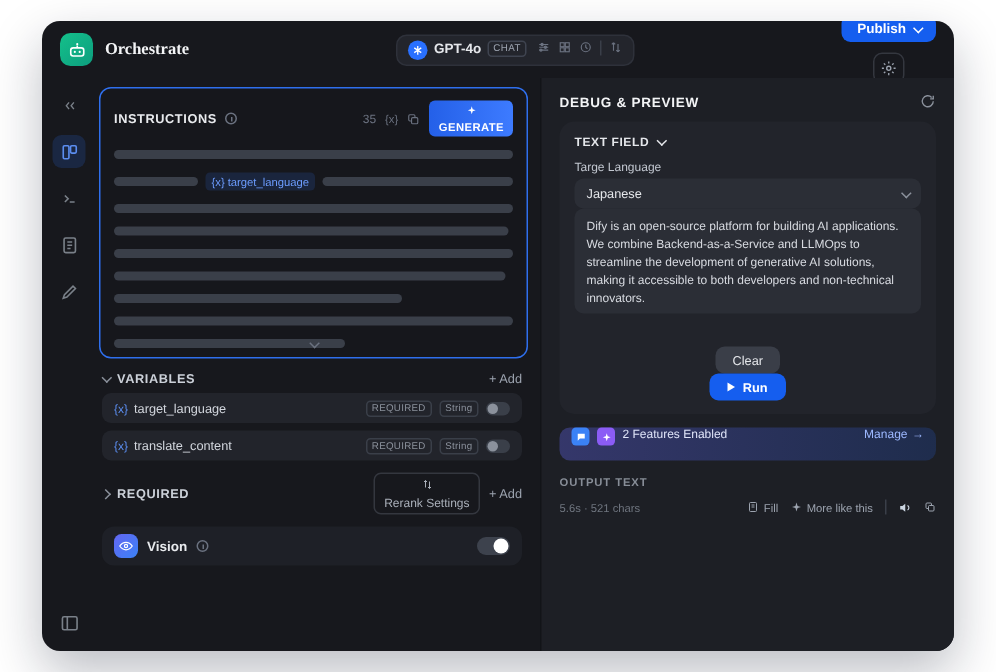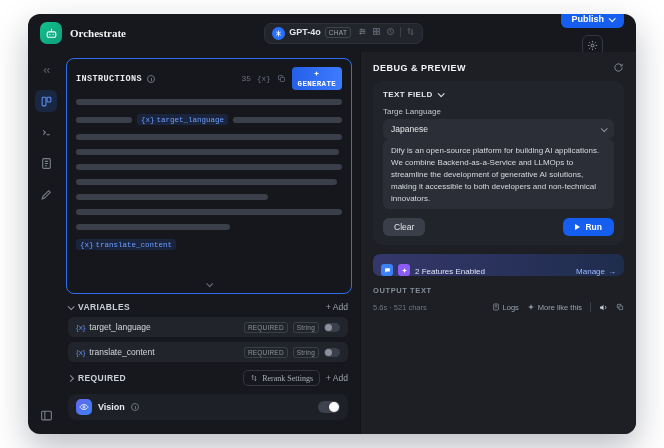--- a/index.html
+++ b/index.html
@@ -33,22 +33,22 @@
   
   .appbody { flex:1; display:flex; min-height:0; }
   .rail { width:36px; flex:0 0 auto; display:flex; flex-direction:column; align-items:center; gap:9px;
     padding:7px 0 10px; position:relative; }
   .rail-icon { width:22px; height:22px; border-radius:6px; display:flex; align-items:center; justify-content:center;
     color:#7a8089; cursor:pointer; }
   .rail-icon.active { background:rgba(47,111,237,.18); color:#5b8def; }
   .rail-bottom { position:absolute; bottom:8px; left:7px; }
   
   .left-panel { flex:1; min-width:0; padding:6px 8px 8px 2px; display:flex; flex-direction:column; }
-  .ins-card { border:1px solid #2f6fed; background:#16171c; border-radius:8px; padding:8px 9px; height:236px;
-    position:relative; overflow:hidden;font-family:Liberation Mono, monospace; }
+  .ins-card { border:1px solid #2f6fed; background:#16171c; border-radius:8px; padding:8px 9px; height:181px;
+    position:relative; overflow:hidden; }
   .ins-head { display:flex; align-items:center; gap:5px; }
   .ins-title { font-size:8.5px; font-weight:bold; color:#e8eaed; letter-spacing:.4px; }
   .info-dot { width:8px; height:8px; border:1px solid #6b7280; border-radius:50%; position:relative; flex:0 0 auto; }
   .info-dot::after { content:""; position:absolute; left:3px; top:2px; width:1px; height:3px; background:#6b7280; }
   .ins-head-right { margin-left:auto; display:flex; align-items:center; gap:6px; color:#6b7280; }
   .ins-count { font-size:8px; }
   .var-glyph { font-size:7.5px; color:#6b7280; }
   .gen-btn { display:flex; align-items:center; gap:3px; background:linear-gradient(90deg,#2460e8,#3d7bff);
     border:none; color:#fff; font-size:7.5px; font-weight:bold; padding:2.5px 6px; border-radius:4px;
     letter-spacing:.3px; cursor:pointer; font-family:inherit;flex-direction:column; }
@@ -67,21 +67,21 @@
   .add-btn { font-size:8.5px; color:#9ca3af; background:none; border:none; cursor:pointer; font-family:inherit; }
   .var-row { margin-top:5px; height:20px; background:#22242b; border-radius:6px; display:flex; align-items:center;
     padding:0 8px; gap:4px; cursor:pointer; }
   .var-prefix { font-size:8px; color:#5b8def; }
   .var-name { font-size:8.5px; color:#d3d7de; }
   .var-right { margin-left:auto; display:flex; align-items:center; gap:5px; }
   .badge { font-size:6.5px; color:#8b919c; border:1px solid #3a3f49; border-radius:3px; padding:1px 3px; letter-spacing:.2px; }
   .mini-switch { width:16px; height:9px; border-radius:5px; background:#3a3f49; position:relative; }
   .mini-switch::after { content:""; position:absolute; left:1px; top:1px; width:7px; height:7px; border-radius:50%; background:#8b919c; }
   .rerank-btn { display:flex; align-items:center; gap:4px; border:1px solid #34373f; border-radius:5px;
-    background:none; padding:2.5px 6px; font-size:8px; color:#aab0ba; cursor:pointer; font-family:Liberation Serif, serif; }
+    background:none; padding:2.5px 6px; font-size:8px; color:#aab0ba; cursor:pointer; font-family:Liberation Sans, sans-serif;flex-direction:column; }
   .vision-card { margin:8px 4px 0 2px; height:26px; background:#1e2027; border-radius:8px; display:flex;
     align-items:center; padding:0 8px; gap:6px; }
   .vision-icon { width:16px; height:16px; border-radius:5px; background:linear-gradient(135deg,#6366f1,#3b82f6);
     display:flex; align-items:center; justify-content:center; }
   .vision-label { font-size:9px; font-weight:bold; color:#e8eaed; }
   .switch { margin-left:auto; width:22px; height:12px; border-radius:6px; background:#3d424d; position:relative; cursor:pointer; }
   .switch.on::after { content:""; position:absolute; right:1px; top:1px; width:10px; height:10px; border-radius:50%; background:#ffffff; }
   
   .right-panel { width:276px; flex:0 0 auto; background:#1d1f25; border-left:1px solid rgba(0,0,0,.35);
     padding:10px 12px; display:flex; flex-direction:column; overflow:hidden; }
@@ -91,27 +91,27 @@
   .input-card { margin-top:8px; background:#22242b; border-radius:10px; padding:9px 10px; }
   .if-title-row { display:flex; align-items:center; gap:5px; color:#e5e7eb; cursor:pointer; }
   .if-title { font-size:8px; font-weight:bold; letter-spacing:.4px; }
   .if-desc { margin-top:4px; font-size:7.5px; line-height:1.45; color:#8b919c; }
   .fld-label { margin-top:8px; margin-bottom:3px; font-size:8px; color:#c2c7d0; }
   .select { height:20px; background:#2b2e36; border-radius:6px; display:flex; align-items:center; padding:0 8px;
     font-size:8.5px; color:#e5e7eb; cursor:pointer; }
   .select .chev { margin-left:auto; color:#8b919c; }
   .textarea { background:#2b2e36; border-radius:6px; padding:6px 8px; font-size:8px; line-height:1.5;
     color:#d7dae0; height:70px; overflow:hidden; position:relative; }
-  .btn-row { margin-top:9px; display:flex; align-items:center; justify-content:space-between; }
+  .btn-row { margin-top:22px; display:flex; align-items:center; justify-content:space-between;flex-direction:column; }
   .clear-btn { background:#3a3e48; border:none; color:#e5e7eb; font-size:8.5px; padding:4px 11px; border-radius:6px;
     cursor:pointer; font-family:inherit; }
   .run-btn { display:flex; align-items:center; gap:5px; background:#155eef; border:none; color:#fff; font-size:8.5px;
     font-weight:bold; padding:4px 12px; border-radius:6px; cursor:pointer; font-family:inherit; }
   .play { width:0; height:0; border-left:5px solid #fff; border-top:3.5px solid transparent; border-bottom:3.5px solid transparent; }
-  .features-bar { margin-top:9px; height:22px; border-radius:7px; display:flex; align-items:flex-end; gap:5px;
+  .features-bar { margin-top:9px; height:22px; border-radius:7px; display:flex; align-items:flex-start; gap:5px;
     padding:0 8px; background:linear-gradient(90deg, rgba(99,102,241,.34), rgba(37,99,235,.20)); cursor:pointer; }
   .feat-icon { width:12px; height:12px; border-radius:3px; display:flex; align-items:center; justify-content:center; }
   .feat-icon.blue { background:#3b82f6; } .feat-icon.violet { background:#8b5cf6; }
   .feat-label { font-size:8px; color:#dfe4f8; }
   .manage { margin-left:auto; font-size:8px; color:#9db8ff; display:flex; align-items:center; gap:3px; cursor:pointer; }
   .out-label { margin-top:10px; font-size:7.5px; font-weight:bold; letter-spacing:.6px; color:#878d97; }
   .out-panel { margin-top:5px; background:#2a2c33; border-radius:8px; padding:8px 9px; font-size:8.5px;
     line-height:1.55; color:#d9dce2; font-family:"DejaVu Sans", sans-serif; }
   .stats-row { margin-top:7px; display:flex; align-items:center; font-size:7.5px; color:#6f757f; }
   .stats-right { margin-left:auto; display:flex; align-items:center; gap:8px; color:#9ca3af; }
@@ -405,21 +405,21 @@
       <div class="stats-row">
         <span>5.6s · 521 chars</span>
         <span class="stats-right">
           <span class="stat-btn">
             <span>
               <svg width="8" height="8" viewBox="0 0 24 24" stroke="currentColor" stroke-width="2" fill="none">
                 <rect x="5" y="3" width="14" height="18" rx="2"></rect>
                   <path d="M9 8h6M9 12h6"></path>
               </svg>
             </span>
-            <span>Logs</span>
+            <span>Fill</span>
           </span>
           <span class="stat-btn">
             <span>
               <svg width="8" height="8" viewBox="0 0 24 24" fill="currentColor">
                   <path d="M12 3l2.2 6.8L21 12l-6.8 2.2L12 21l-2.2-6.8L3 12l6.8-2.2z"></path>
                 </svg>
             </span>
             <span>More like this</span>
           </span>
           <span class="vdiv"></span>

